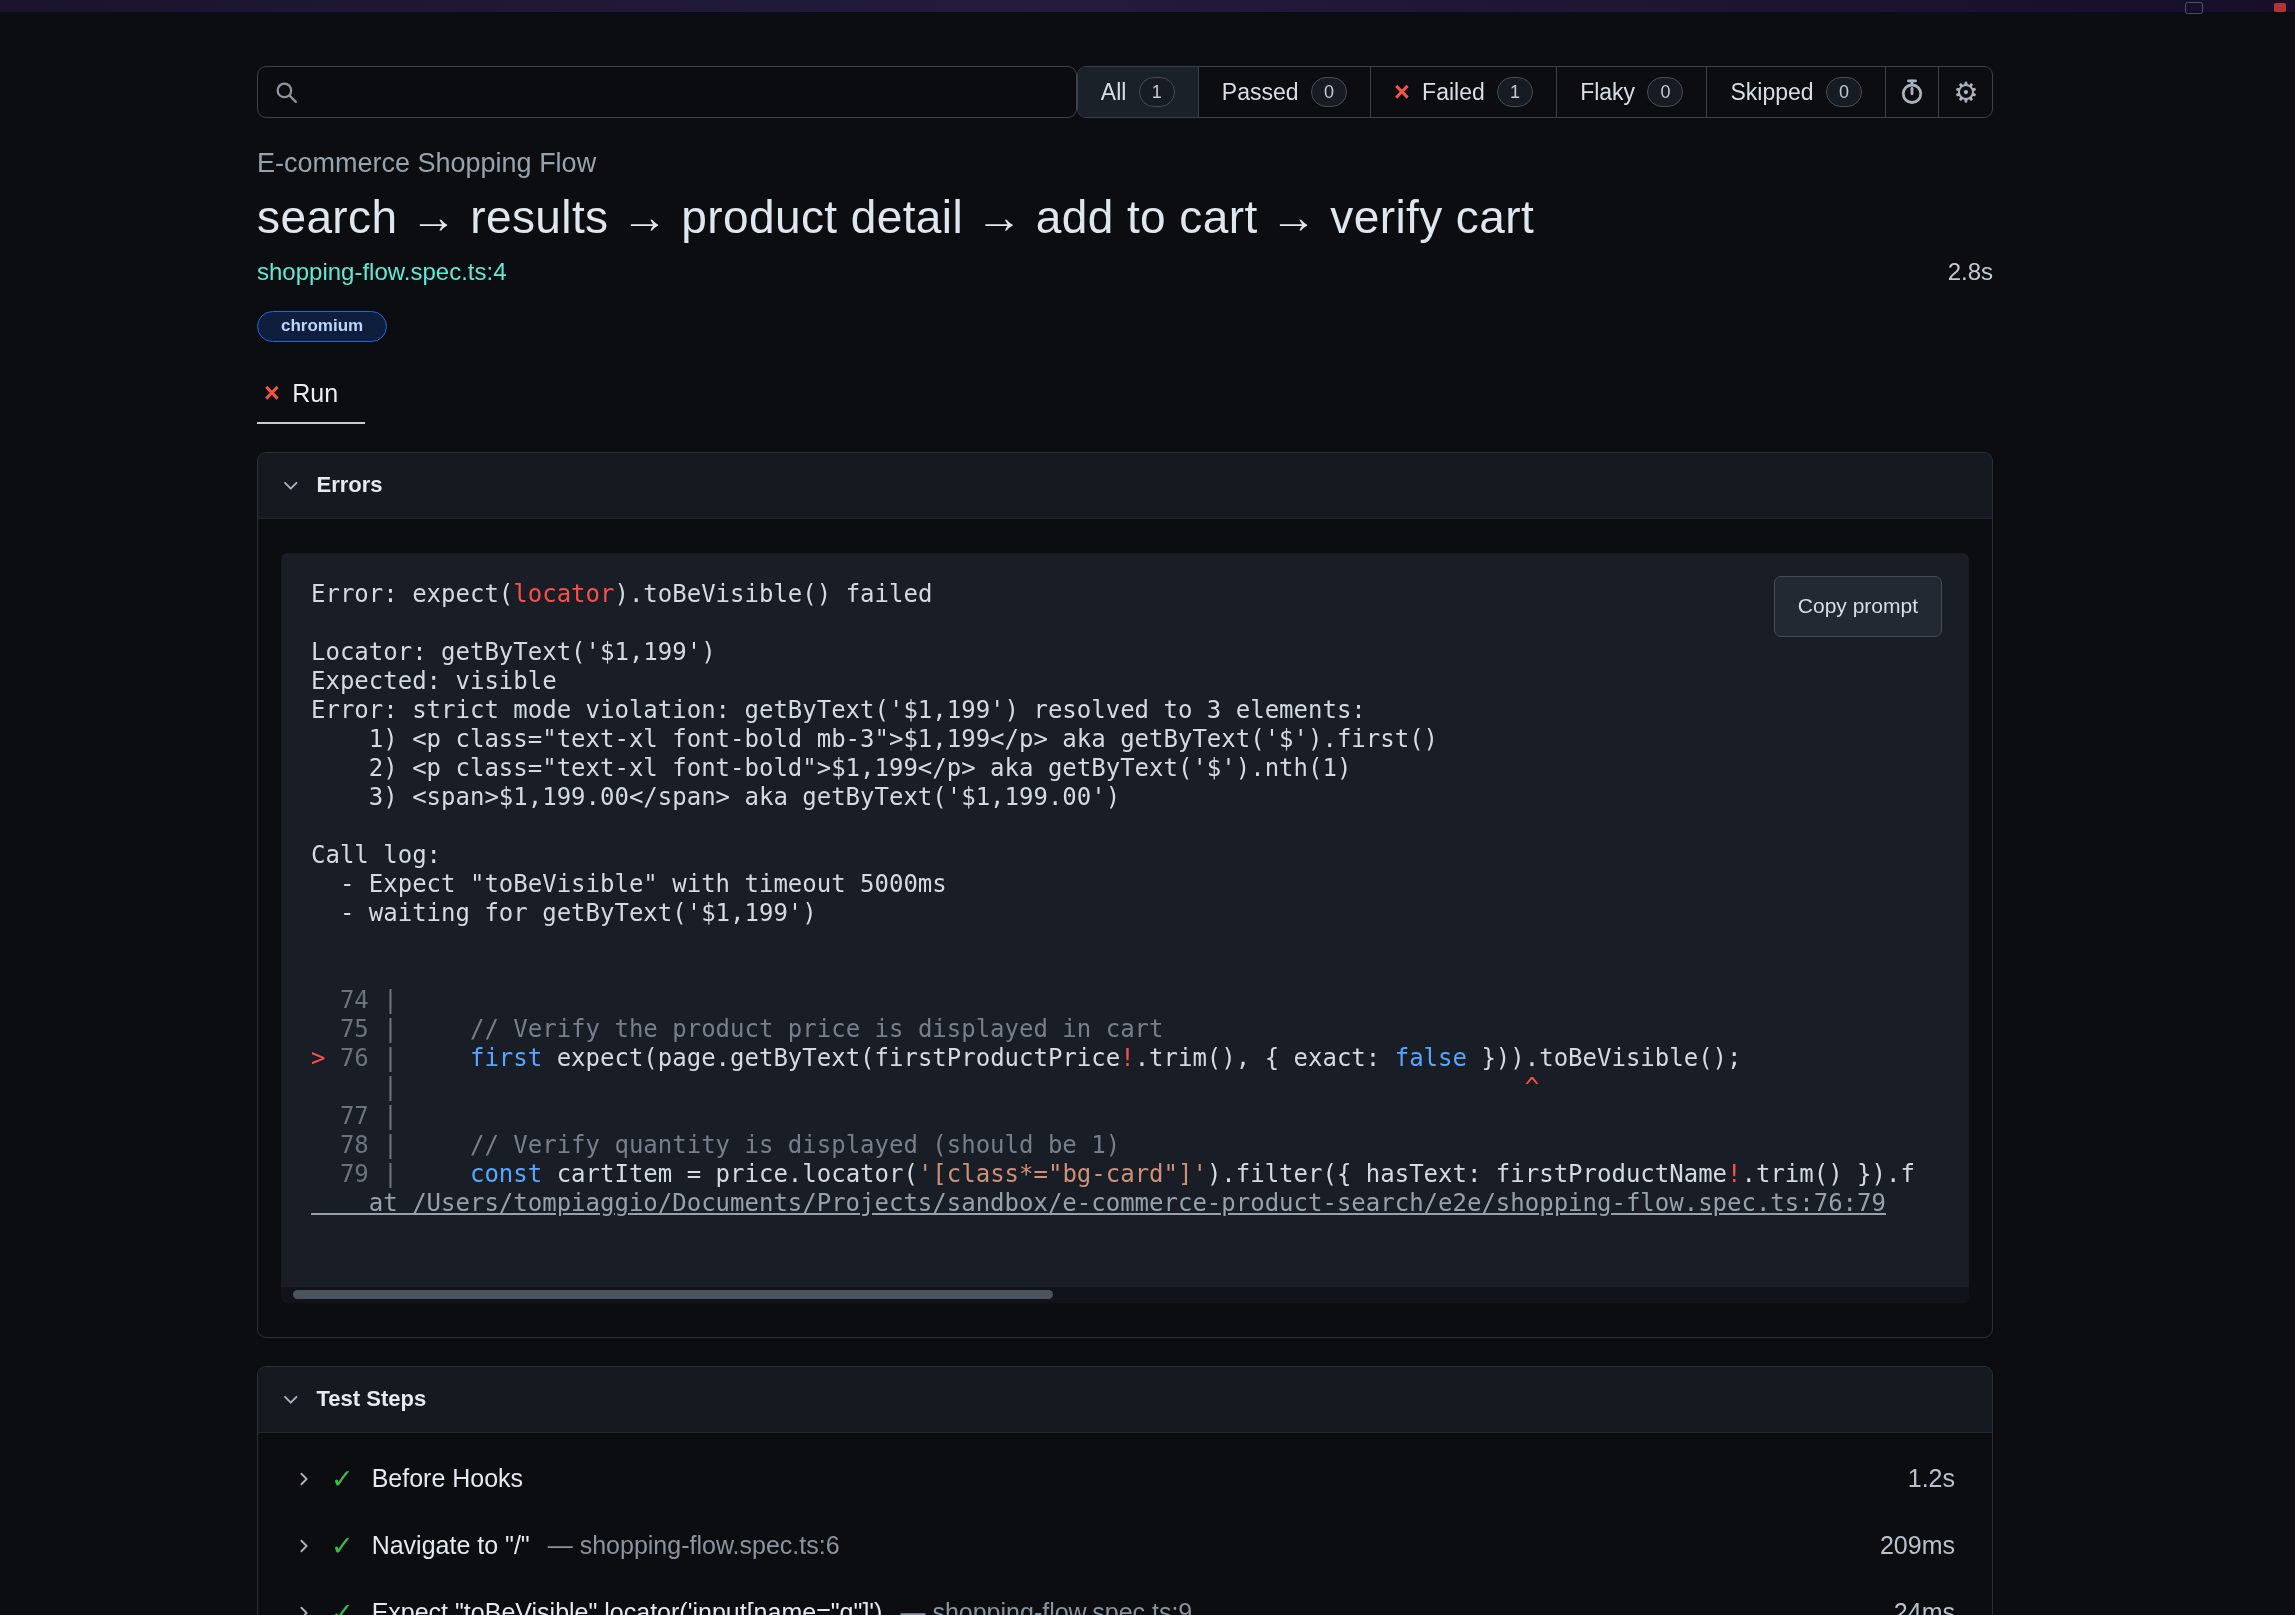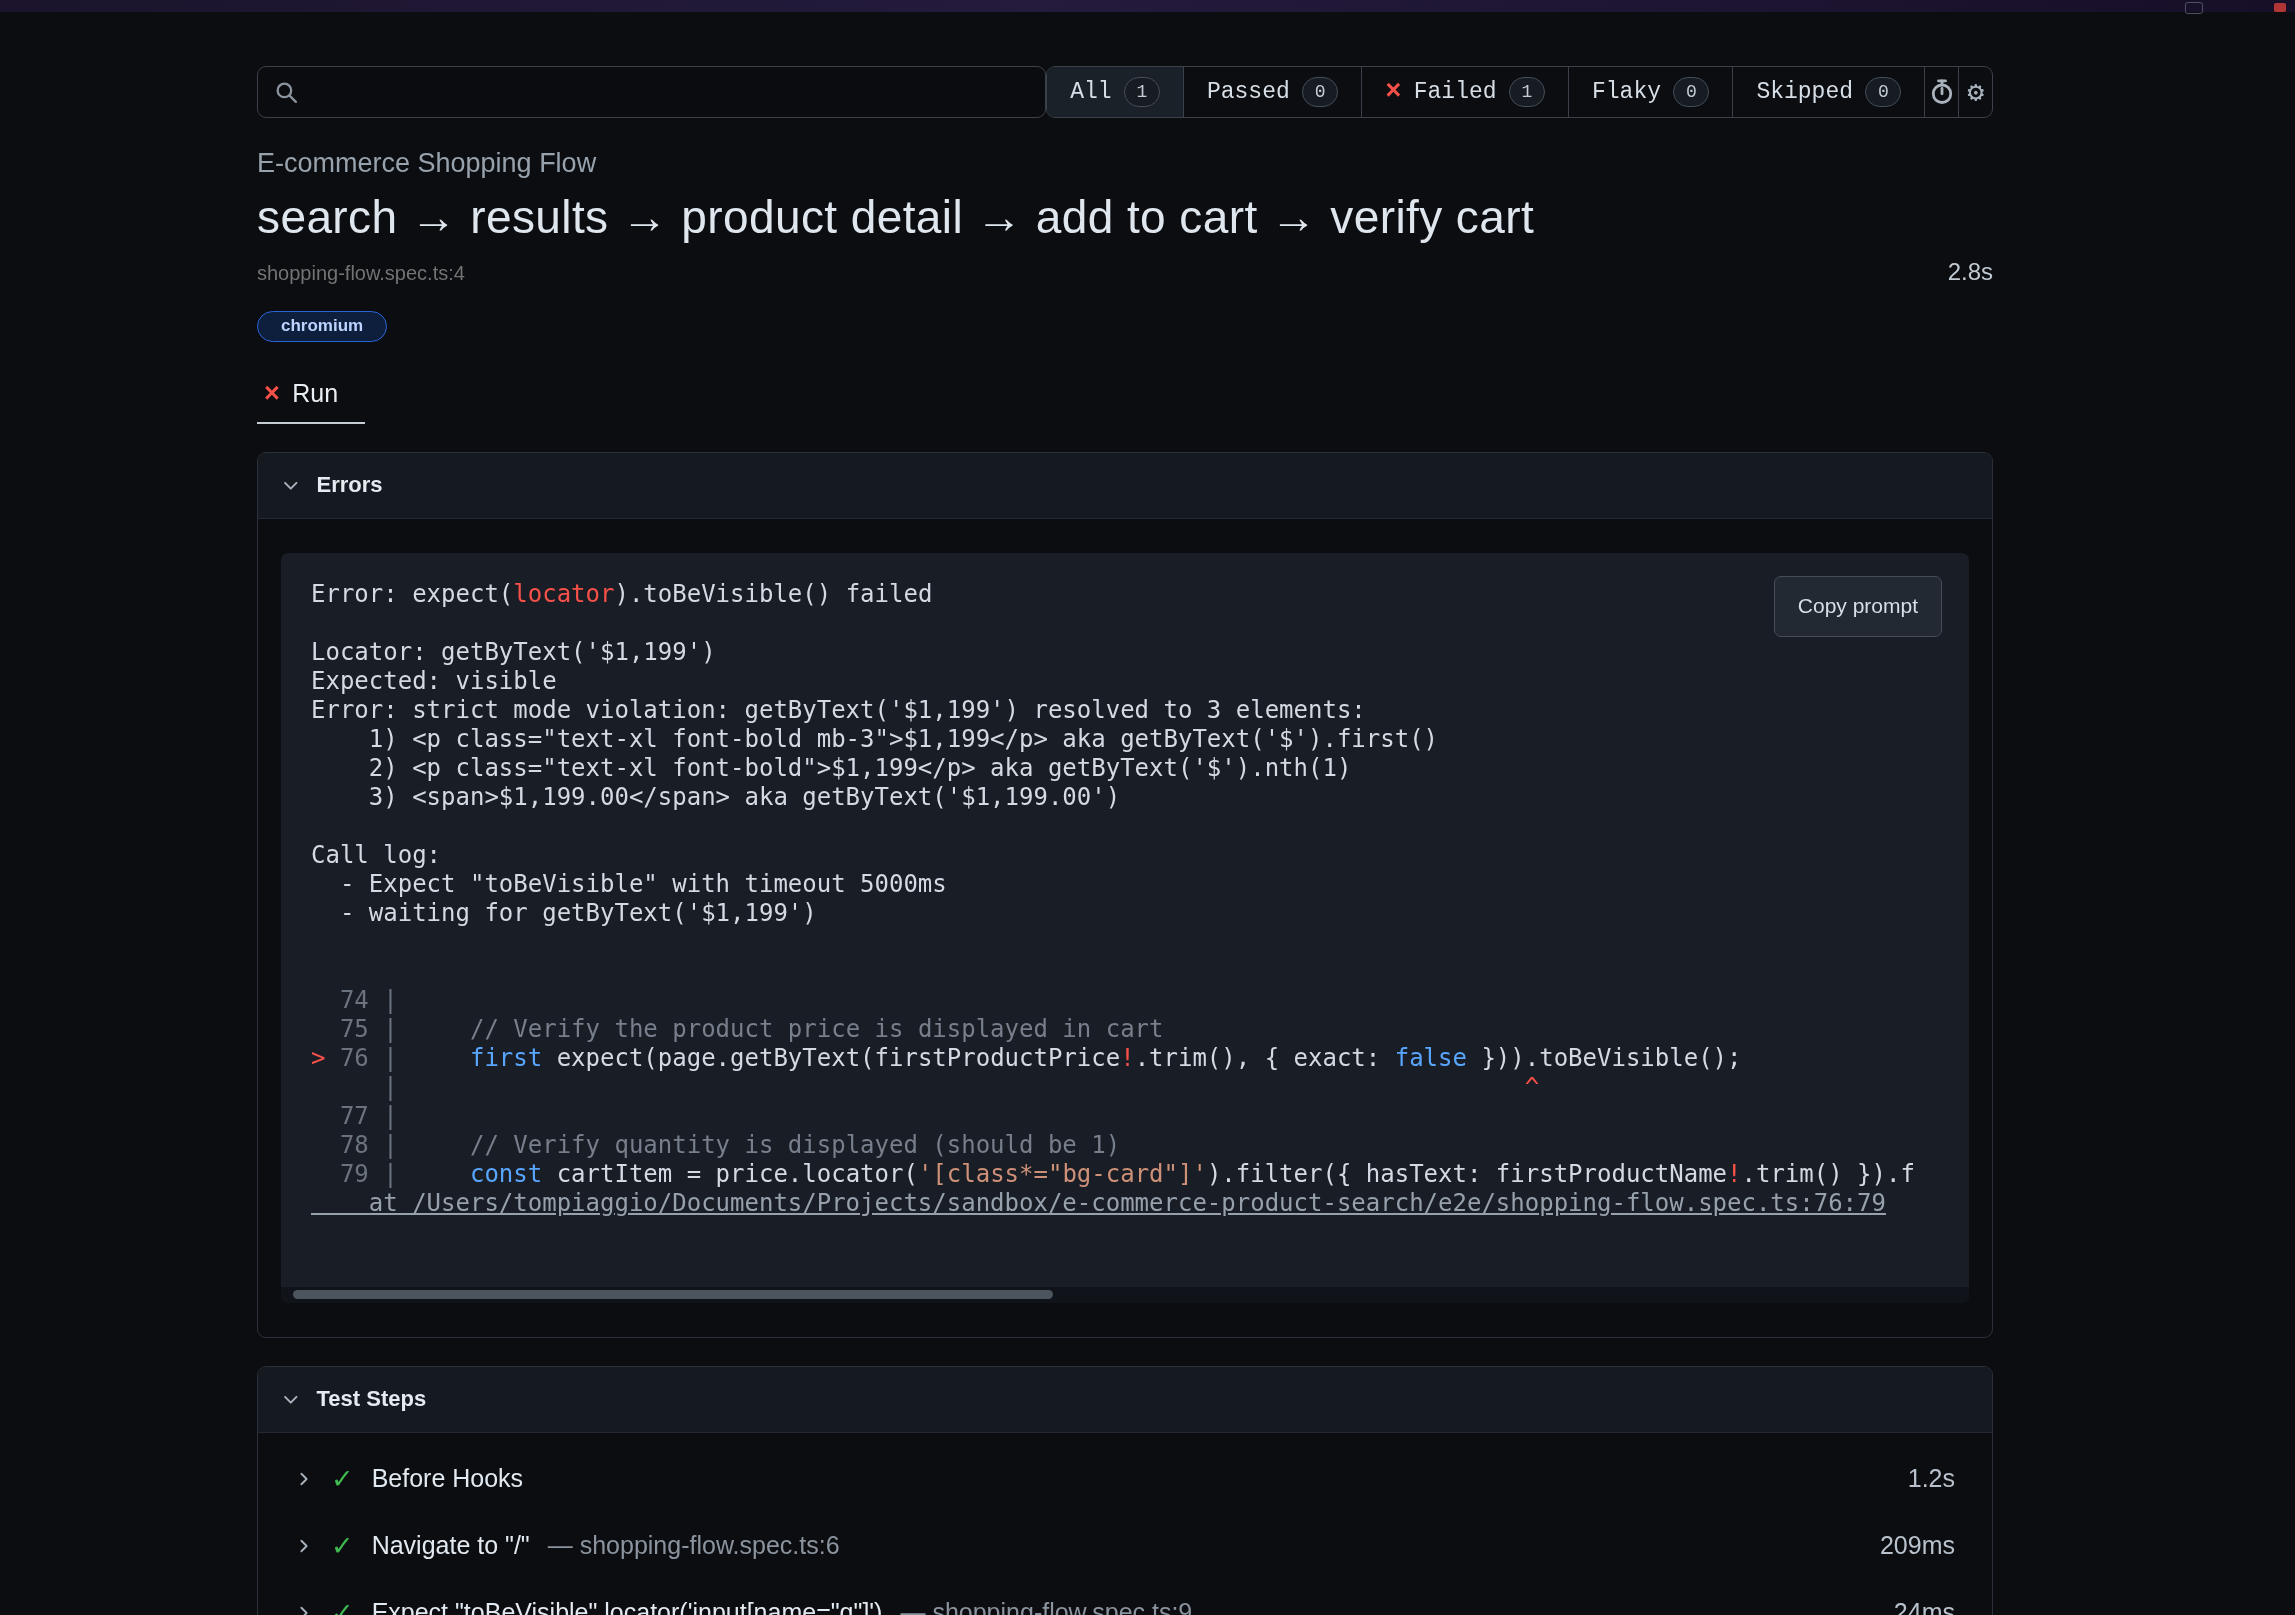--- a/index.html
+++ b/index.html
@@ -10,21 +10,21 @@
   .top-strip { position:relative; height:12.4px;
     background:linear-gradient(90deg,#1b142c,#241b3d 45%,#170f28); }
   .win-icon { position:absolute; right:92px; top:1.8px; width:18px; height:12.4px;
     border:1.8px solid #6a6f86; border-radius:2.7px; opacity:.7; }
   .rec-dot { position:absolute; right:9px; top:2.7px; width:12.4px; height:9px;
     background:#b03636; border-radius:1.8px; }
 
   .page { width:1736px; margin-left:257px; }
 
   
-  .toolbar-row { display:flex; justify-content:space-between; align-items:center; margin-top:54px;font-family:Liberation Mono, monospace; }
+  .toolbar-row { display:flex; justify-content:space-between; align-items:center; margin-top:54px; }
   .search-box { display:flex; align-items:center; gap:12.4px; width:831px; height:52px;
     border:0.9px solid #3a414a; border-radius:9px; background:#0a0c10; padding:0 16px; }
   .search-box input { flex:1; background:transparent; border:none; outline:none;
     color:#e6edf3; font-size:23px; font-family:inherit; }
   .filter-group { display:flex; align-items:stretch; height:52px; border:0.9px solid #3a414a;
     border-radius:9px; overflow:hidden; }
   .filter-cell { display:flex; align-items:center; gap:12.4px; padding:0 23px;
     border-left:0.9px solid #3a414a; font-size:23px; color:#d7dee6; cursor:pointer; }
   .filter-cell:first-child { border-left:none; }
   .filter-cell.active { background:#1b2129; }
@@ -32,21 +32,21 @@
     min-width:36px; height:30px; padding:0 10.7px; border:0.9px solid #454d57; border-radius:887px;
     background:#171c23; font-size:18px; color:#c3ccd5; }
   .fail-x { color:#f85149; font-size:27px; font-weight:700; line-height:1; }
   .icon-cell { display:flex; align-items:center; justify-content:center; width:60px;
     border-left:0.9px solid #3a414a; cursor:pointer; color:#aab3bd; font-size:28px; }
 
   
   .suite { margin-top:30px; font-size:27px; color:#98a2ad; }
   .title { margin-top:10.7px; font-size:46px; font-weight:400; color:#dfe6ee; letter-spacing:0.4px; }
   .meta-row { display:flex; justify-content:space-between; align-items:baseline; margin-top:14px; }
-  .file-loc { font-size:20px; color:#737373; }
+  .file-loc { font-size:24px; color:#5eead4; }
   .duration { font-size:24px; color:#c2cad3; }
   .browser-badge { display:inline-block; margin-top:25px; padding:4.4px 23px;
     border:1.8px solid #2b63d9; border-radius:887px; background:#0e1f3d;
     color:#bcd4ff; font-size:17px; font-weight:700; }
   .run-tab { display:inline-flex; align-items:center; gap:12.4px; margin-top:30px;
     padding:7px 27px 14px 7px; border-bottom:2.7px solid #c6cdd5; font-size:25px;
     color:#e9eef4; cursor:pointer; }
   .run-x { color:#f85149; font-size:27px; font-weight:700; line-height:1; }
 
   

